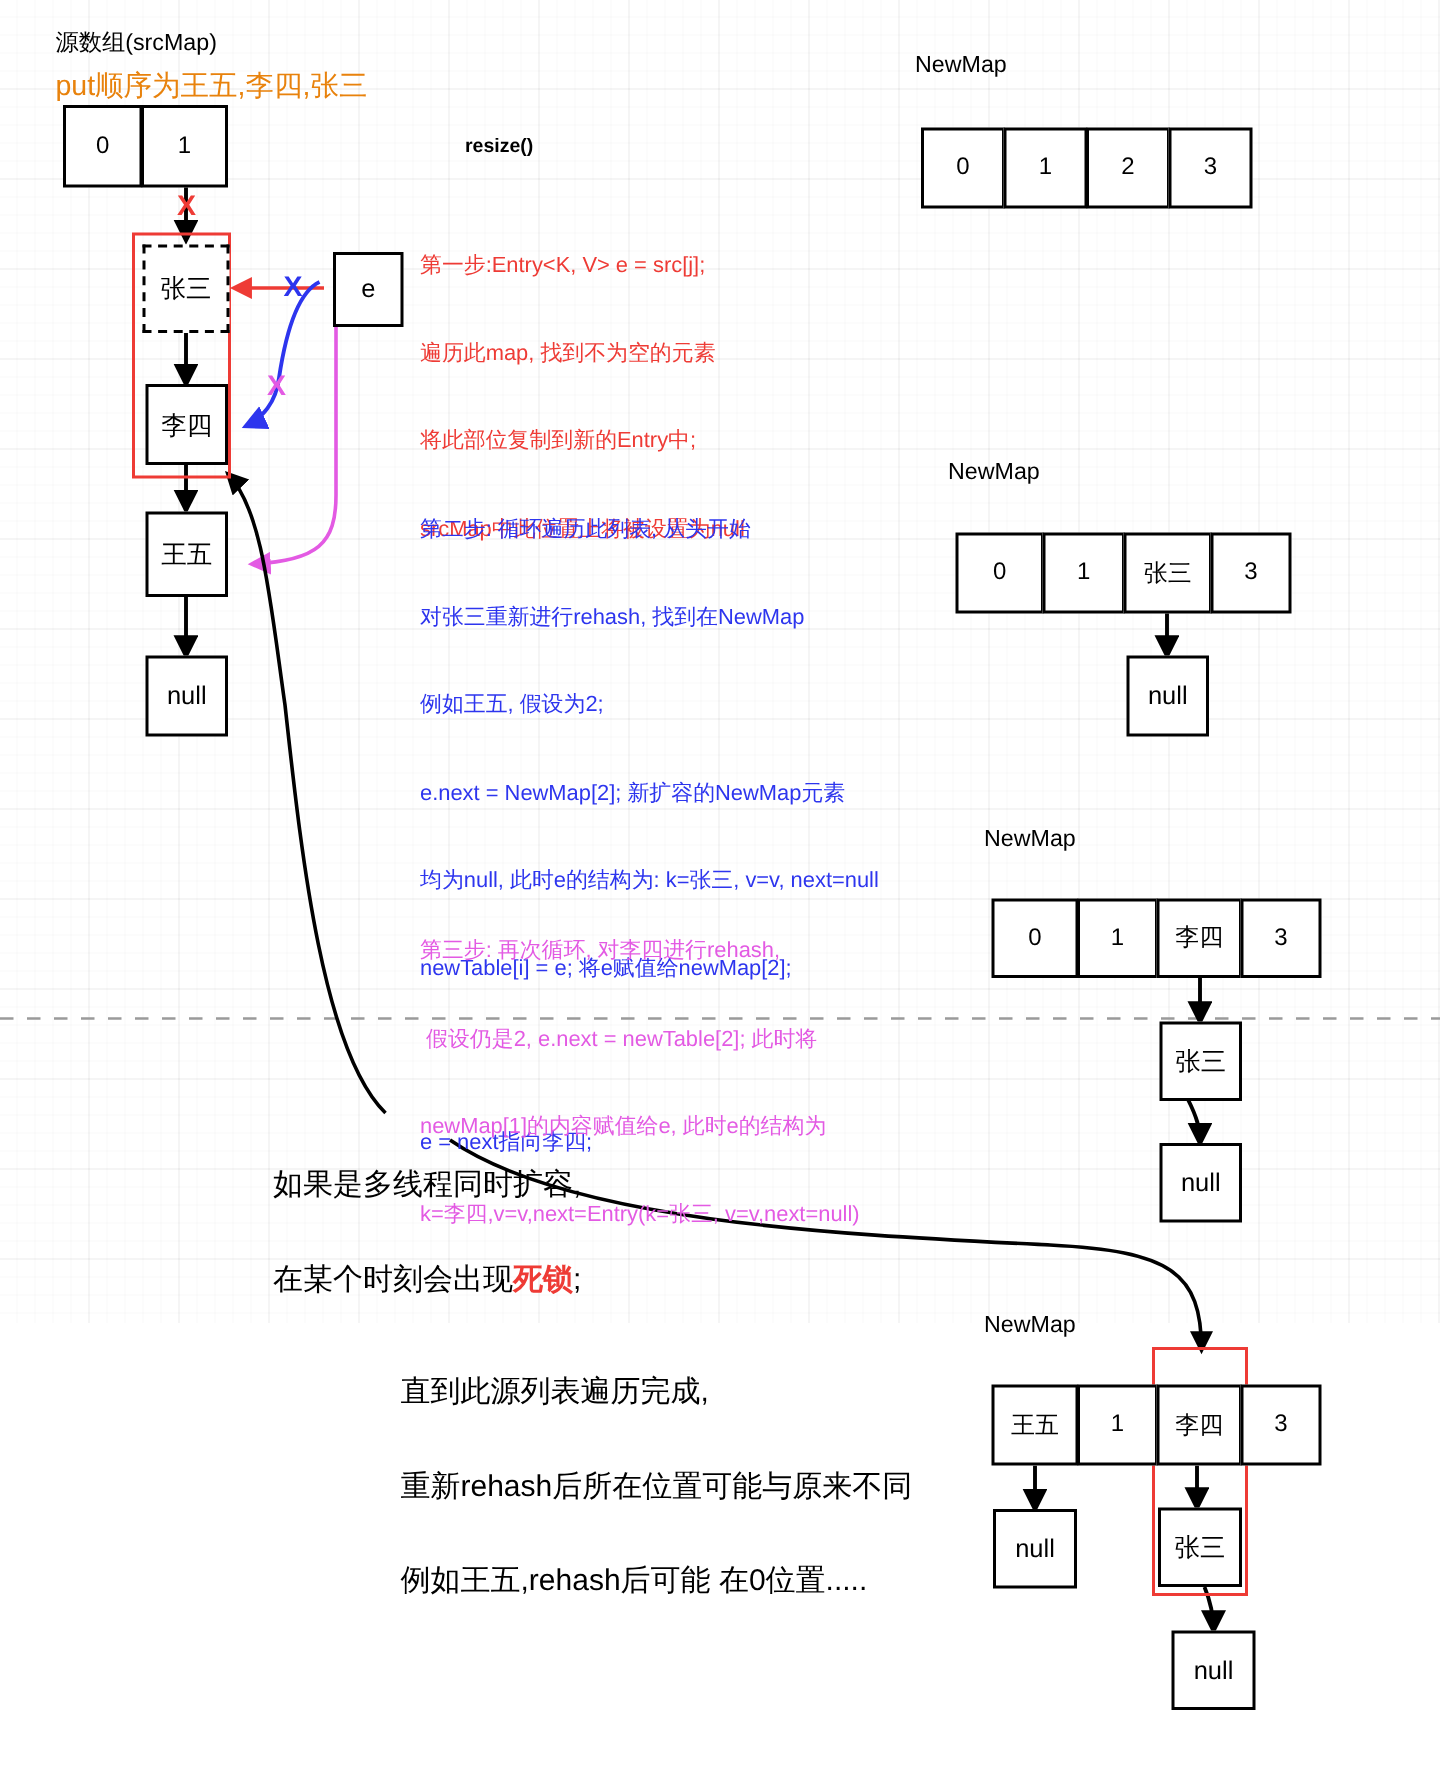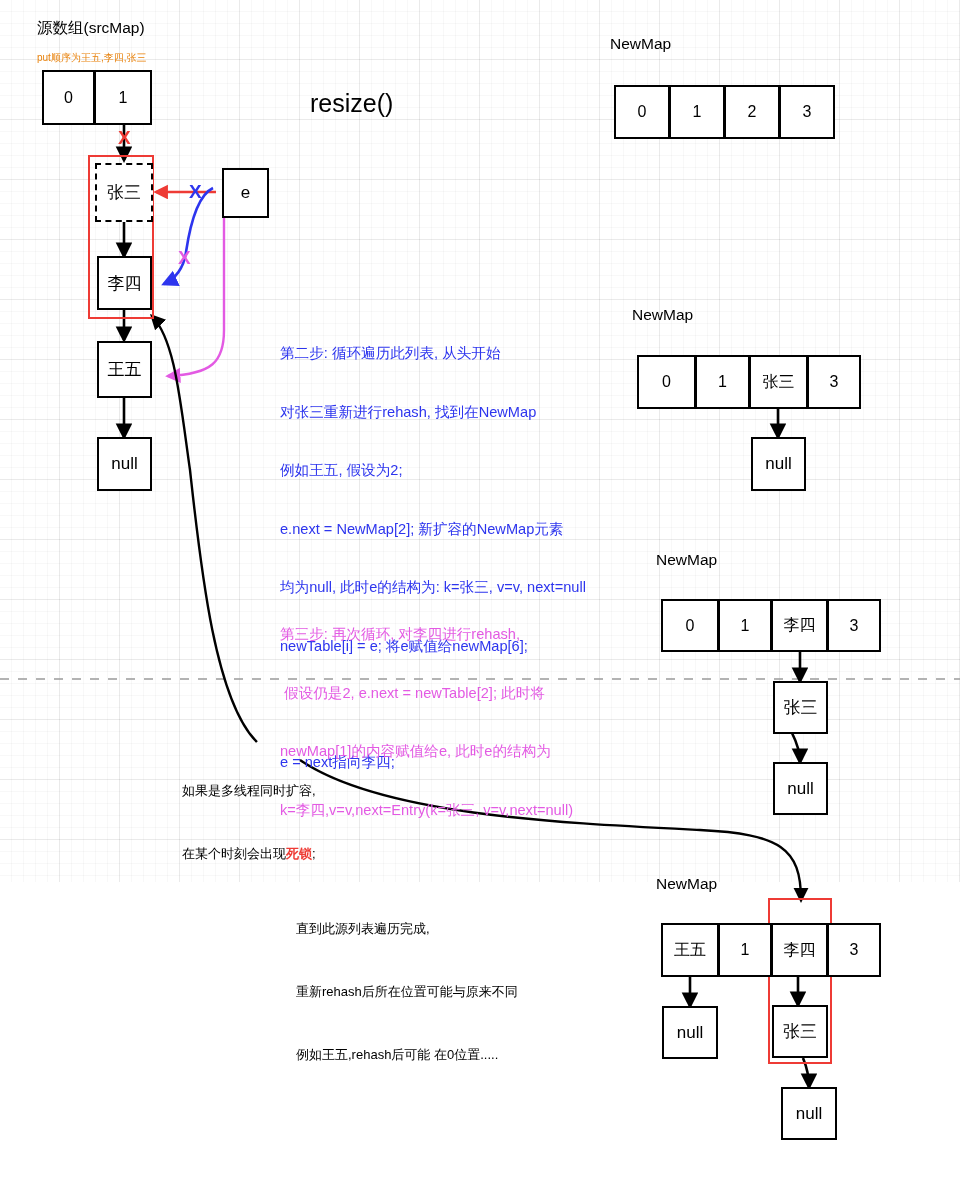--- a/index.html
+++ b/index.html
@@ -37,23 +37,23 @@
     background:#fff;
     display:flex;align-items:center;justify-content:center;
     font-size:16px;color:#000;
     box-sizing:border-box;
   }
   .lbl{position:absolute;font-size:15.5px;color:#000;white-space:pre;}
   .txt{position:absolute;white-space:pre;line-height:19.5px;font-size:14.6px;}
   .txt.red{color:#ee3b35;}
   .txt.blue{color:#2d35ee;}
   .txt.magenta{color:#e35ae3;}
-  .txt.black{color:#000;line-height:21px;font-size:13px;}
-  .txt.orange{color:#e8820c;font-size:10px;}
-  .title{position:absolute;font-size:25px;color:#000;font-weight:400;}
+  .txt.black{color:#000;line-height:21px;font-size:20px;}
+  .txt.orange{color:#e8820c;font-size:19px;}
+  .title{position:absolute;font-size:13px;color:#000;font-weight:700;}
   .redrect{position:absolute;border:2px solid #ee3b35;box-sizing:border-box;background:transparent;}
   .xmark{position:absolute;font-size:19px;font-weight:700;}
   .xmark.red{color:#ee3b35;}
   .xmark.blue{color:#2d35ee;}
   .xmark.magenta{color:#e35ae3;}
   .inlred{color:#ee3b35;font-weight:bold;}
 </style>
 </head>
 <body>
 
@@ -122,45 +122,51 @@
   <div class="box" style="left:97px;top:437px;width:55px;height:54px;">null</div>
 
   <div class="box" style="left:222px;top:168px;width:47px;height:50px;">e</div>
 
   <div class="xmark red" style="left:118px;top:127px;">X</div>
   <div class="xmark blue" style="left:189px;top:181px;">X</div>
   <div class="xmark magenta" style="left:178px;top:247px;">X</div>
 
   <div class="title" style="left:310px;top:89px;">resize()</div>
 
+  <div class="txt red" style="left:280px;top:129px;">
+    <div>第一步:Entry&lt;K, V&gt; e = src[j];</div>
+    <div>遍历此map, 找到不为空的元素</div>
+    <div>将此部位复制到新的Entry中;</div>
+    <div>srcMap中此位置上将被设置为null</div>
+  </div>
 
   <div class="txt blue" style="left:280px;top:305px;">
     <div>第二步: 循环遍历此列表, 从头开始</div>
     <div>对张三重新进行rehash, 找到在NewMap</div>
     <div>例如王五, 假设为2;</div>
     <div>e.next = NewMap[2]; 新扩容的NewMap元素</div>
     <div>均为null, 此时e的结构为: k=张三, v=v, next=null</div>
-    <div>newTable[i] = e; 将e赋值给newMap[6];</div>
+    <div>newTable[i] = e; 将e赋值给newMap[2];</div>
     <div style="height:19px;">&nbsp;</div>
     <div>e = next指向李四;</div>
   </div>
 
   <div class="txt magenta" style="left:280px;top:586px;">
     <div>第三步: 再次循环, 对李四进行rehash,</div>
     <div> 假设仍是2, e.next = newTable[2]; 此时将</div>
     <div>newMap[1]的内容赋值给e, 此时e的结构为</div>
     <div>k=李四,v=v,next=Entry(k=张三, v=v,next=null)</div>
   </div>
 
   <div class="txt black" style="left:182px;top:738px;">
     <div>如果是多线程同时扩容,</div>
     <div><span>在某个时刻会出现</span><span class="inlred">死锁</span><span>;</span></div>
   </div>
 
-  <div class="txt black" style="left:296px;top:876px;">
+  <div class="txt black" style="left:267px;top:876px;">
     <div>直到此源列表遍历完成,</div>
     <div>重新rehash后所在位置可能与原来不同</div>
     <div>例如王五,rehash后可能 在0位置.....</div>
   </div>
 
   <div class="lbl" style="left:610px;top:35px;">NewMap</div>
   <div class="cell" style="left:614px;top:85px;width:56px;height:54px;">0</div>
   <div class="cell" style="left:669px;top:85px;width:56px;height:54px;">1</div>
   <div class="cell" style="left:724px;top:85px;width:56px;height:54px;">2</div>
   <div class="cell" style="left:779px;top:85px;width:56px;height:54px;">3</div>

